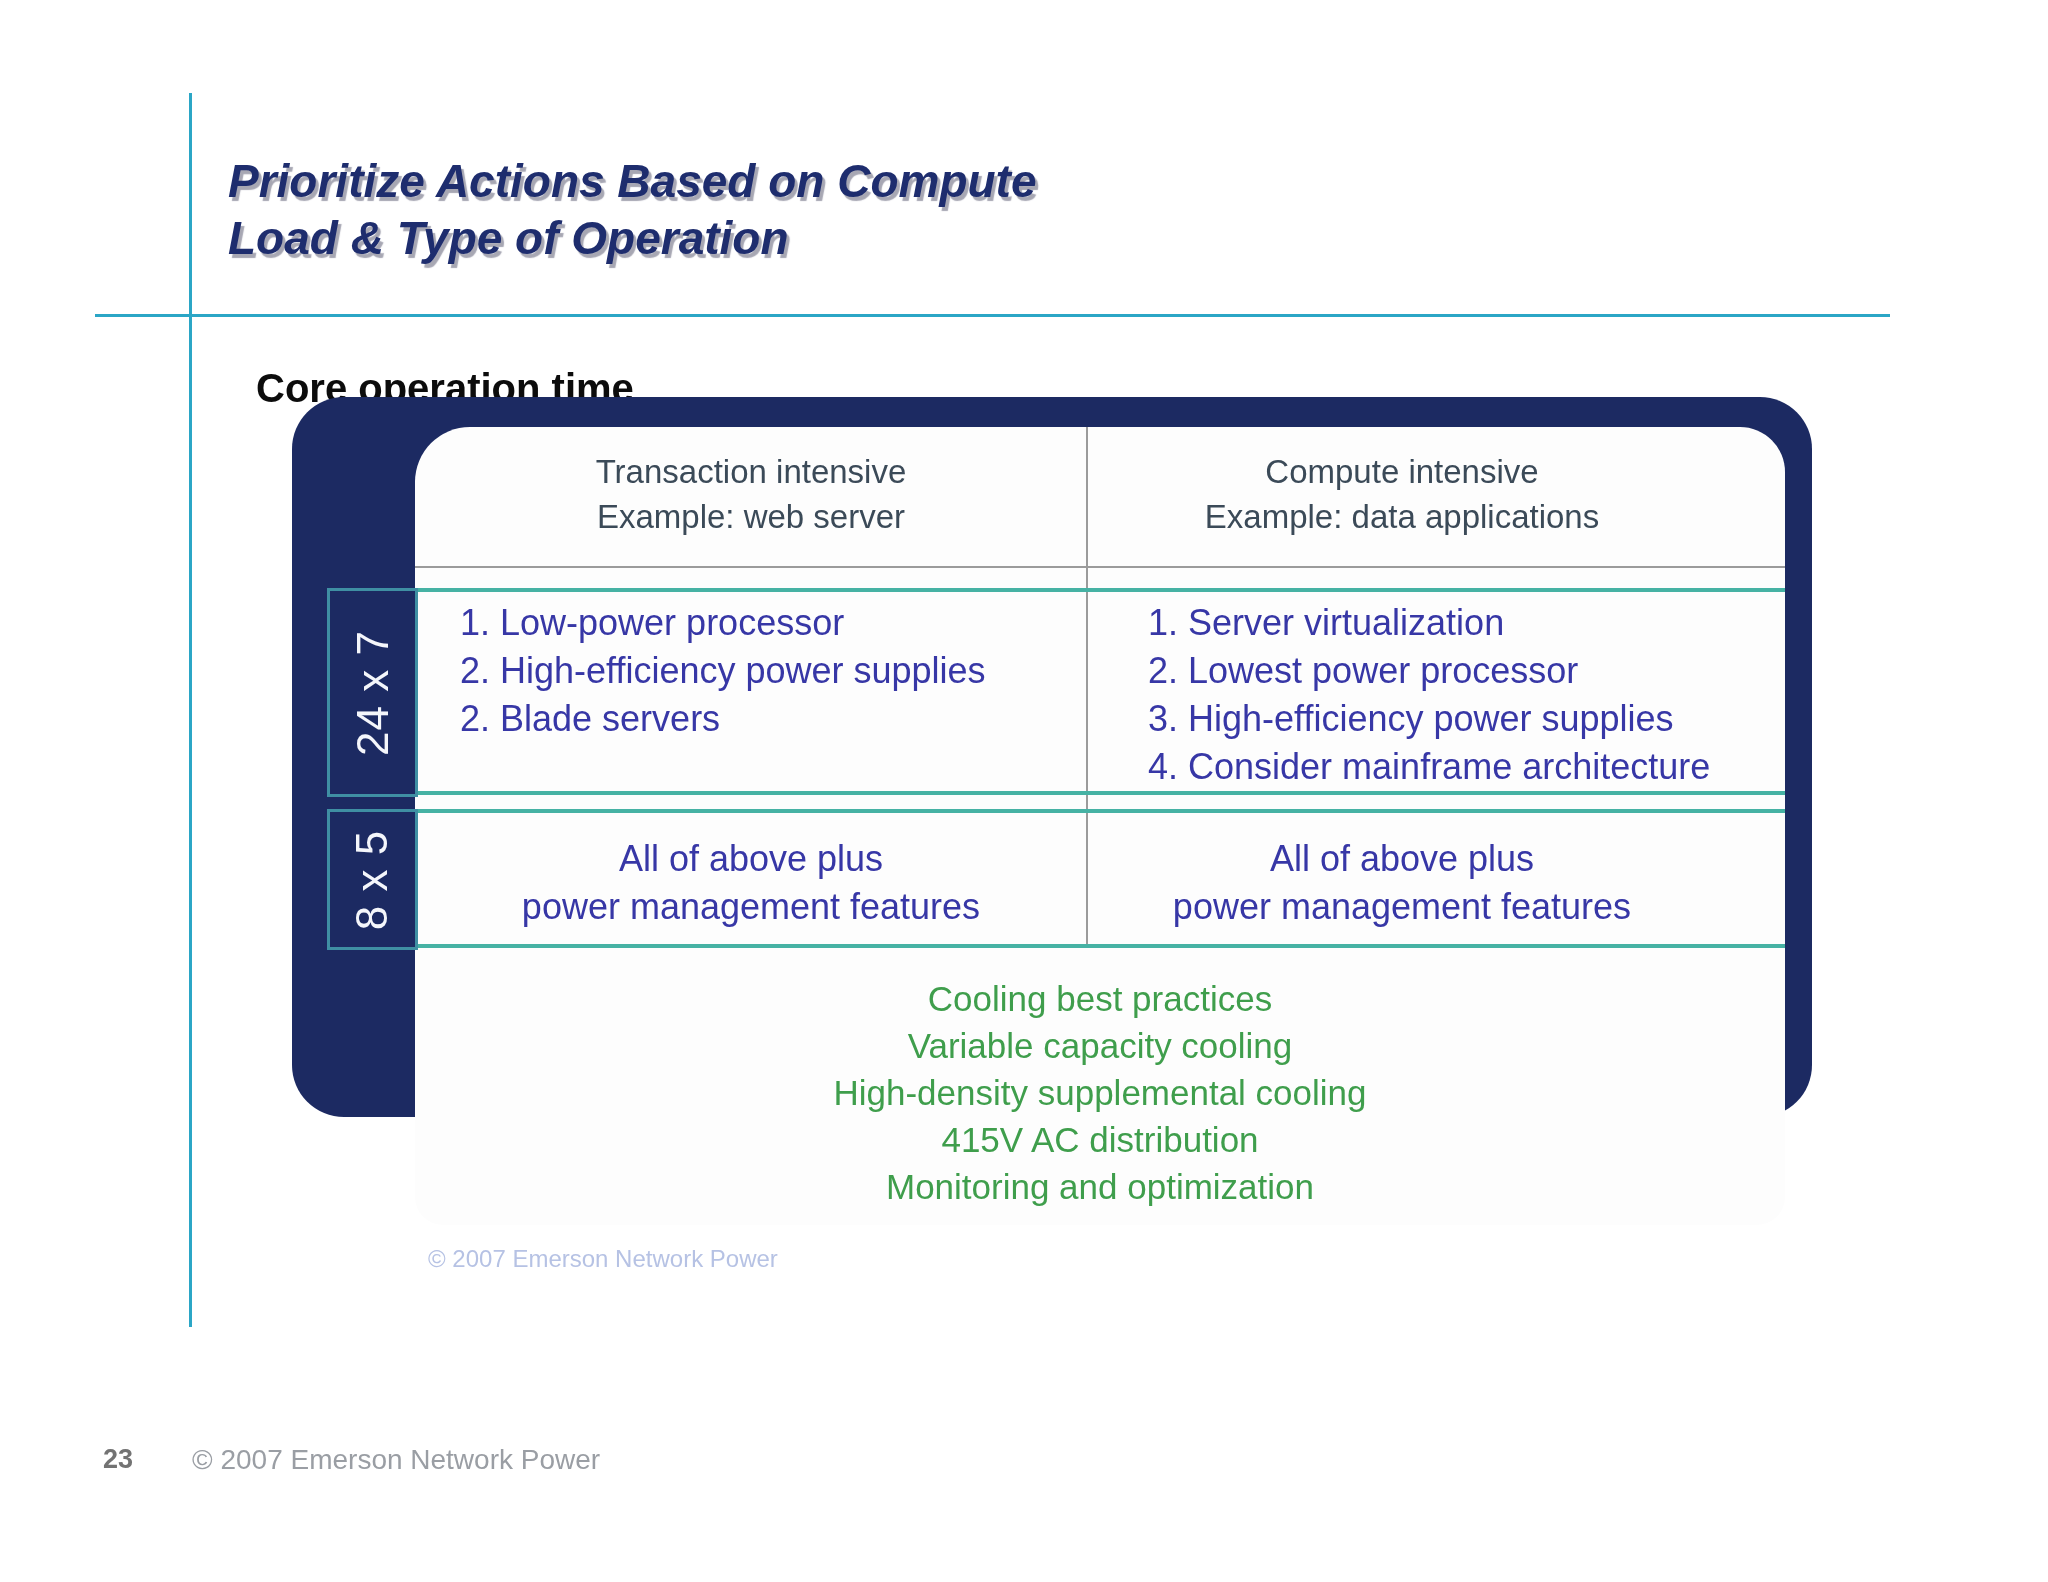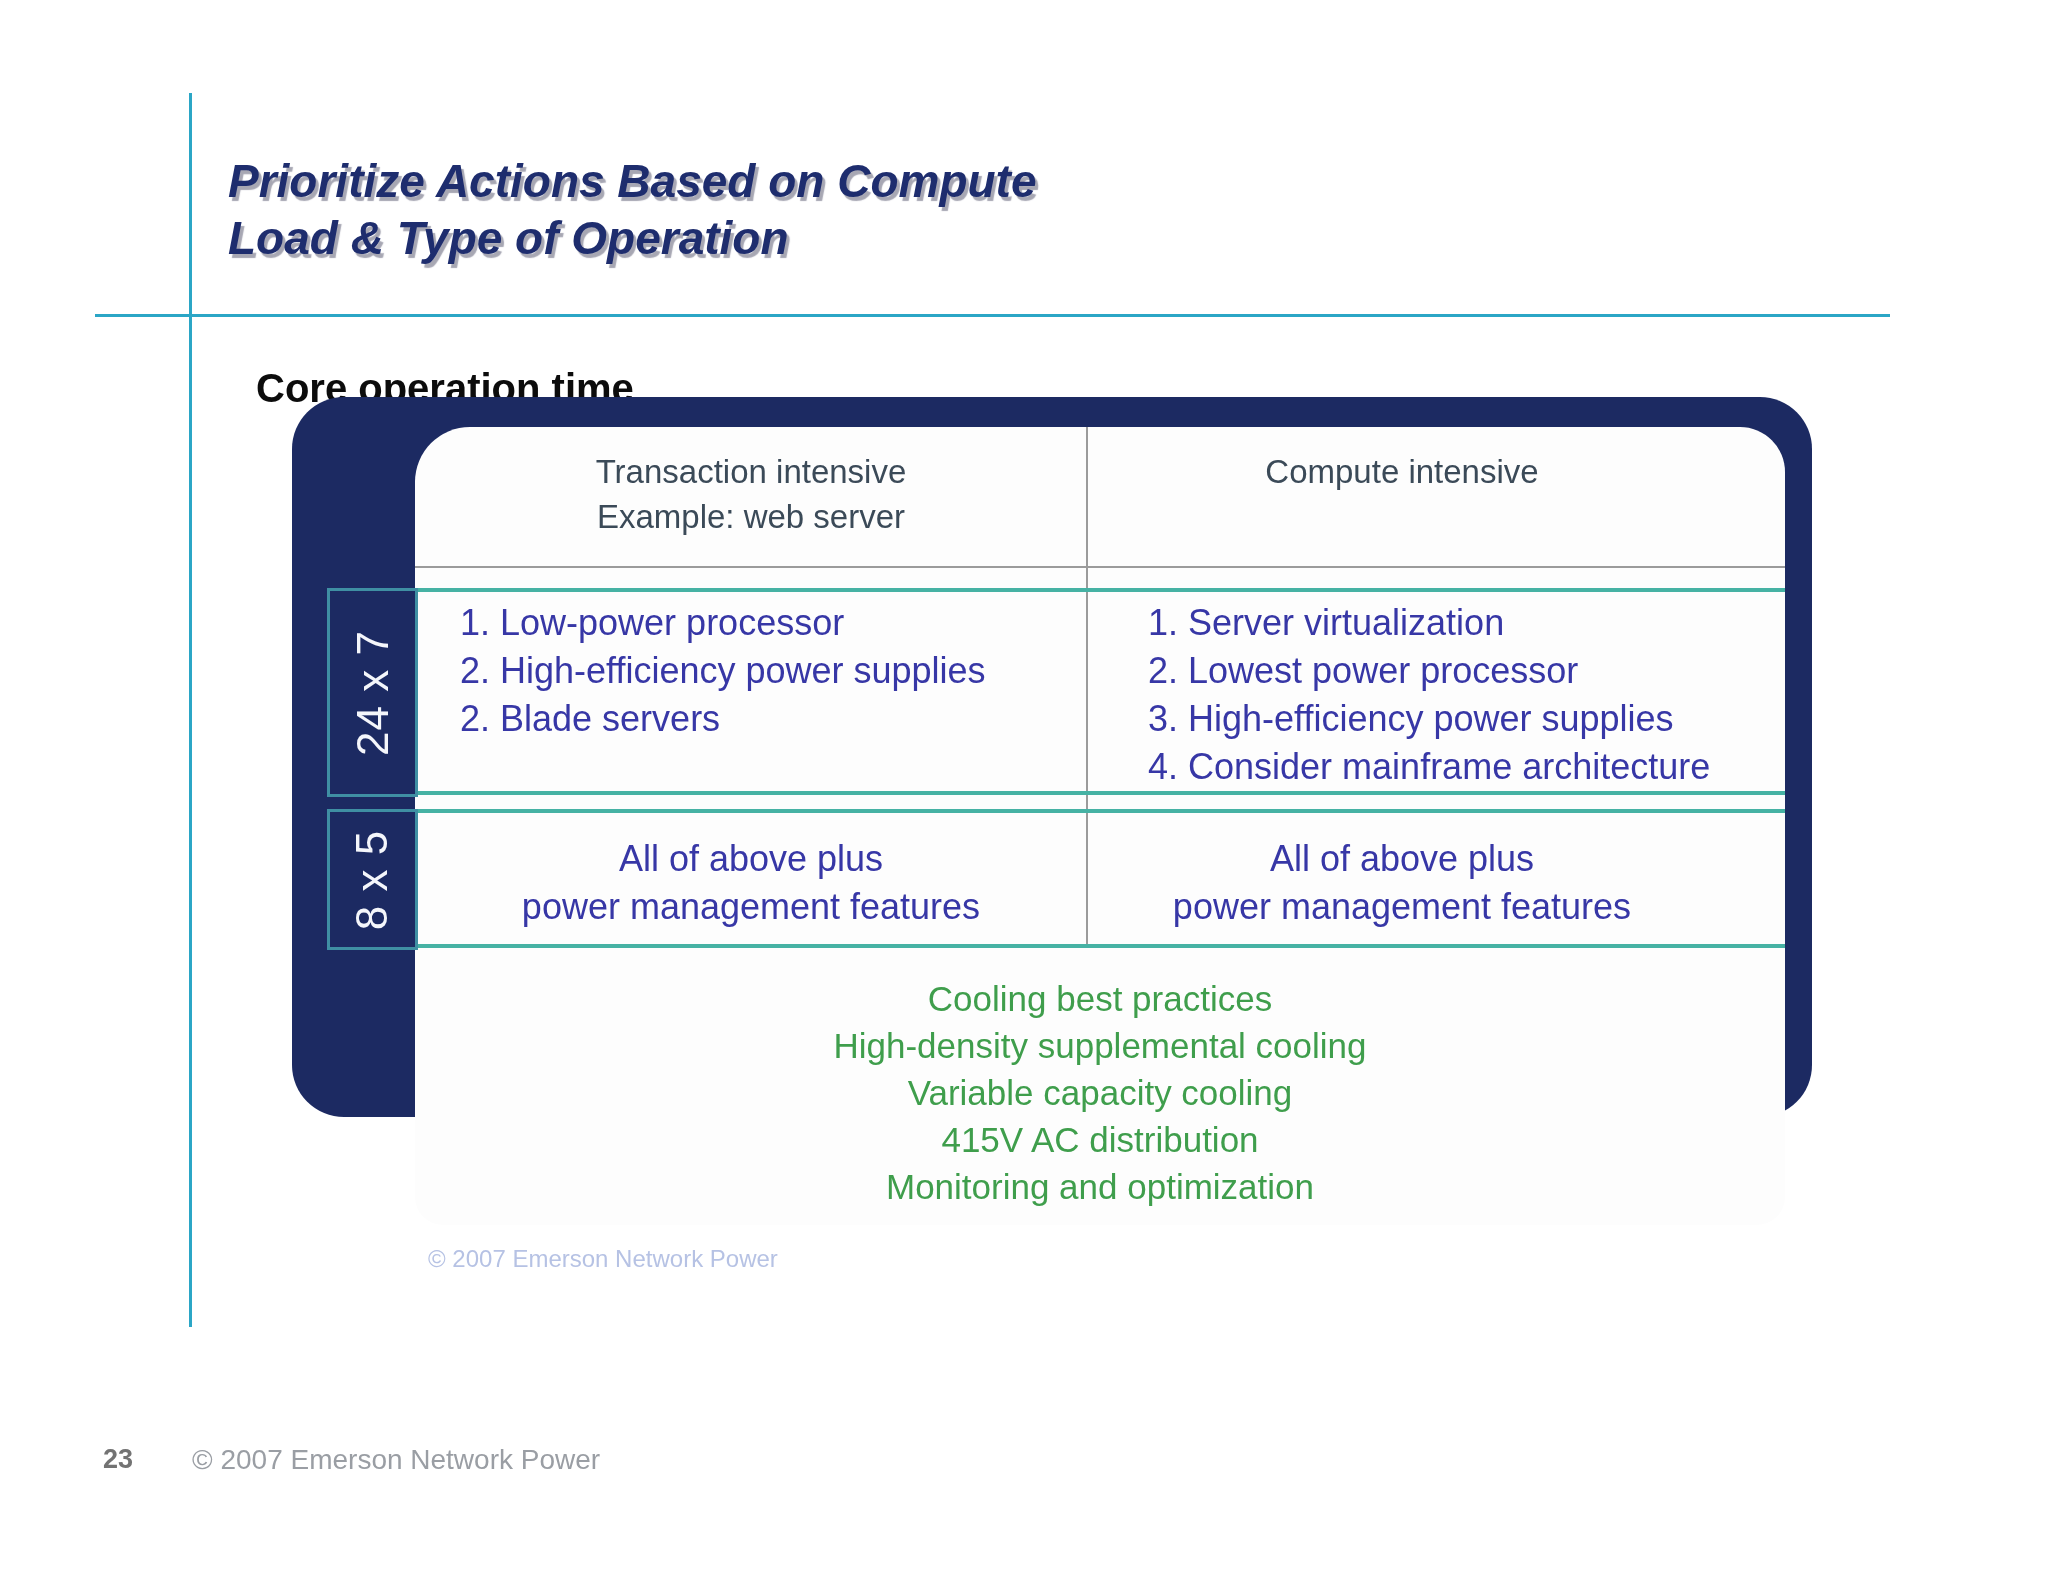--- a/index.html
+++ b/index.html
@@ -83,20 +83,21 @@
   <div class="matrix-outer">
 
     <div class="matrix-panel">
 
       <div class="col-header left">
         <div>Transaction intensive</div>
         <div>Example: web server</div>
       </div>
       <div class="col-header right">
         <div>Compute intensive</div>
+        <div>Example: data applications</div>
       </div>
 
       <div class="gray-hline"></div>
       <div class="gray-vline"></div>
 
       <div class="teal t1"></div>
       <div class="teal t2"></div>
       <div class="teal t3"></div>
       <div class="teal t4"></div>
 
@@ -116,22 +117,22 @@
           <div>All of above plus</div>
           <div>power management features</div>
         </div>
       <div class="cell-8x5 right">
           <div>All of above plus</div>
           <div>power management features</div>
         </div>
 
       <div class="common-block">
           <div>Cooling best practices</div>
+          <div>Variable capacity cooling</div>
           <div>High-density supplemental cooling</div>
-          <div>Variable capacity cooling</div>
           <div>415V AC distribution</div>
           <div>Monitoring and optimization</div>
         </div>
 
     </div>
 
     <div class="row-label r1">
       <span>24 x 7</span>
     </div>
     <div class="row-label r2">

